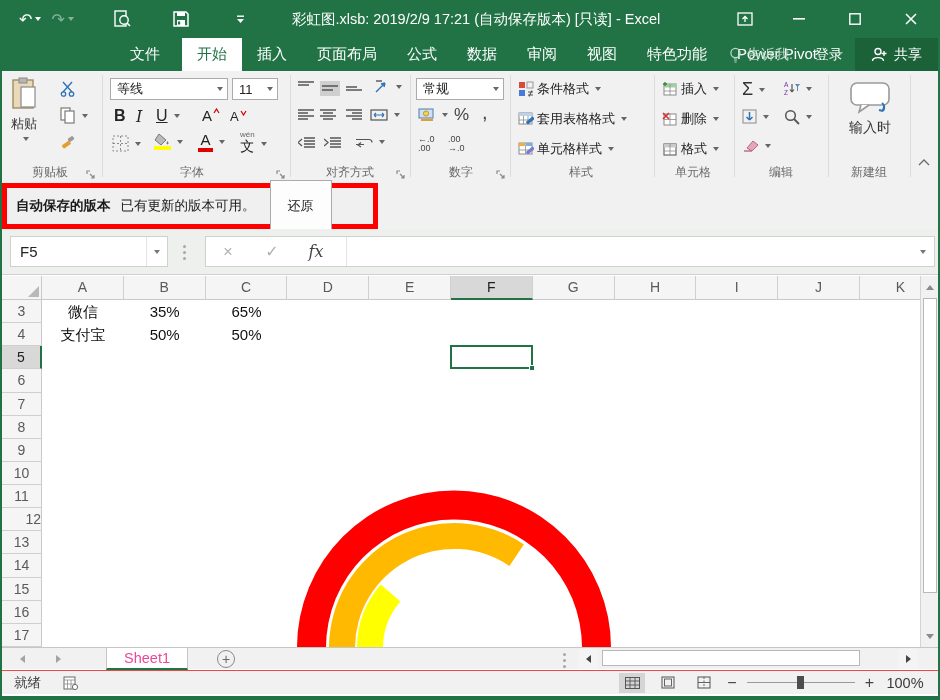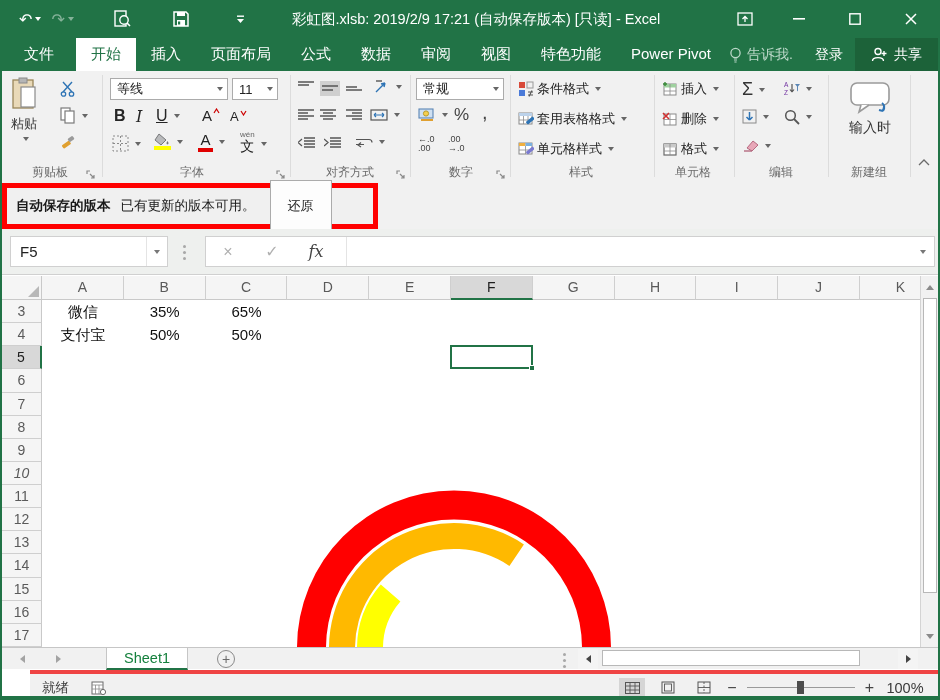--- a/index.html
+++ b/index.html
@@ -12,21 +12,21 @@
   .titlebar { position:absolute; left:0; top:0; right:0; height:38px; background:#217346; display:flex; align-items:center; }
   .qat { display:flex; align-items:center; gap:4px; padding-left:14px; color:#fff; }
   .qbtn { display:flex; align-items:center; color:#fff; font-size:16px; padding:0 3px; }
   .qbtn.dim { opacity:.45; }
   .dd { width:0; height:0; border-left:3.5px solid transparent; border-right:3.5px solid transparent; border-top:4px solid #fff; margin-left:3px; }
   .dd.dark { border-top-color:#666; }
   .title-text { position:absolute; left:290px; top:0; height:38px; line-height:38px; color:#fff; font-size:14.5px; white-space:nowrap; }
   .wctl { position:absolute; top:0; height:38px; display:flex; align-items:center; justify-content:center; width:34px; color:#fff; }
 
   
-  .tabrow { position:absolute; left:0; top:38px; right:0; height:33px; background:#217346; display:flex; align-items:flex-end; }
+  .tabrow { position:absolute; left:0; top:38px; right:0; height:33px; background:#217346; display:flex; align-items:flex-end;justify-content:center; }
   .rtab { color:#fff; font-size:15px; padding:7px 15px 8px 15px; white-space:nowrap; }
   .rtab.file { padding:7px 22px 8px 22px; }
   .rtab.active { background:#fff; color:#217346; }
   .tab-extras { position:absolute; right:0; top:0; height:33px; display:flex; align-items:center; }
   .tellme { display:flex; align-items:center; gap:5px; color:#bcd8c9; font-size:14px; padding:0 10px; }
   .signin { color:#fff; font-size:14px; padding:0 12px; }
   .share { display:flex; align-items:center; gap:6px; color:#fff; font-size:14px; background:#1c6239; height:33px; padding:0 16px; }
 
   
   .ribbon { position:absolute; left:0; top:71px; right:0; height:112px; background:#f1f1f1; font-size:13px; color:#333; }
@@ -74,27 +74,27 @@
   .sarrow { position:absolute; left:1px; width:16px; height:20px; background:#f1f1f1; display:flex; align-items:center; justify-content:center; }
   .tri-up { width:0;height:0;border-left:4px solid transparent;border-right:4px solid transparent;border-bottom:5px solid #8a8a8a; }
   .tri-dn { width:0;height:0;border-left:4px solid transparent;border-right:4px solid transparent;border-top:5px solid #8a8a8a; }
   .tri-lf { width:0;height:0;border-top:4px solid transparent;border-bottom:4px solid transparent;border-right:5px solid #444; }
   .tri-rt { width:0;height:0;border-top:4px solid transparent;border-bottom:4px solid transparent;border-left:5px solid #444; }
   .vthumb { position:absolute; left:2px; top:22px; width:14px; height:295px; background:#fff; border:1px solid #b8b8b8; }
 
   
   .sheetbar { position:absolute; left:0; top:647px; right:0; height:22px; background:#f1f1f1; border-top:1px solid #c6c6c6; }
   .navarr { position:absolute; top:0; height:22px; width:24px; display:flex; align-items:center; justify-content:center; opacity:.45; }
-  .sheettab { position:absolute; left:104px; top:0; width:82px; height:22px; background:#fff; border-left:1px solid #c6c6c6; border-right:1px solid #c6c6c6; border-bottom:2px solid #217346; color:#15803d; font-size:14.5px; text-align:center; line-height:20px; }
+  .sheettab { position:absolute; left:104px; top:0; width:82px; height:22px; background:#fff; border-left:1px solid #c6c6c6; border-right:1px solid #c6c6c6; border-bottom:2px solid #217346; color:#ec4899; font-size:14.5px; text-align:center; line-height:20px; }
   .addsheet { position:absolute; left:215px; top:2px; width:18px; height:18px; border:1px solid #8a8a8a; border-radius:50%; color:#6a6a6a; font-size:14px; line-height:16px; text-align:center; }
   .harrow { position:absolute; top:1px; width:20px; height:20px; display:flex; align-items:center; justify-content:center; background:#f4f4f4; }
   .hthumb { position:absolute; left:24px; top:2px; width:258px; height:16px; background:#fff; border:1px solid #b8b8b8; }
 
   
-  .statusbar { position:absolute; left:0; top:670px; right:0; height:31px; background:#f1f1f1; border-top:4px solid #ef4444; display:flex; align-items:center; font-size:13.5px; color:#3a3a3a;margin-left:28px; }
+  .statusbar { position:absolute; left:0; top:670px; right:0; height:24px; background:#f1f1f1; border-top:1px solid #ef4444; display:flex; align-items:center; font-size:13.5px; color:#3a3a3a; }
   .statusbar .ready { margin-left:12px; }
   .macro-icon { margin-left:22px; }
   .sright { margin-left:auto; display:flex; align-items:center; gap:10px; padding-right:12px; }
   .viewbtn { width:26px; height:20px; display:flex; align-items:center; justify-content:center; }
   .viewbtn.pressed { background:#d5d5d5; }
   .zoomtrack { width:108px; height:1px; background:#9a9a9a; position:relative; }
   .zoomthumb { position:absolute; left:50px; top:-6px; width:7px; height:13px; background:#4d4d4d; }
   .zminus,.zplus { font-size:16px; color:#444; }
   .zoomlabel { font-size:14.5px; min-width:42px; text-align:center; }
   .greenstrip { position:absolute; left:0; right:0; top:696px; height:4px; background:#217346; }
@@ -527,23 +527,23 @@
         <div class="colhdr" style="left: 858px; width: 81.8px;">K</div>
       </div>
     <div id="row-headers">
         <div class="rowhdr" style="top: 24px; height: 23.135px; line-height: 23.135px;">3</div>
         <div class="rowhdr" style="top: 47.135px; height: 23.135px; line-height: 23.135px;">4</div>
         <div class="rowhdr sel" style="top: 70.27px; height: 23.135px; line-height: 23.135px;">5</div>
         <div class="rowhdr" style="top: 93.405px; height: 23.135px; line-height: 23.135px;">6</div>
         <div class="rowhdr" style="top: 116.54px; height: 23.135px; line-height: 23.135px;">7</div>
         <div class="rowhdr" style="top: 139.675px; height: 23.135px; line-height: 23.135px;">8</div>
         <div class="rowhdr" style="top: 162.81px; height: 23.135px; line-height: 23.135px;">9</div>
-        <div class="rowhdr" style="top: 185.945px; height: 23.135px; line-height: 23.135px; font-style: italic;">10</div>
+        <div class="rowhdr" style="top: 185.945px; height: 23.135px; line-height: 23.135px;">10</div>
         <div class="rowhdr" style="top: 209.08px; height: 23.135px; line-height: 23.135px;">11</div>
-        <div class="rowhdr" style="top: 232.215px; height: 23.135px; line-height: 23.135px;">12</div>
+        <div class="rowhdr" style="top: 232.215px; height: 23.135px; line-height: 23.135px; text-align: right;">12</div>
         <div class="rowhdr" style="top: 255px; height: 23.135px; line-height: 23.135px;">13</div>
         <div class="rowhdr" style="top: 278.485px; height: 23.135px; line-height: 23.135px;">14</div>
         <div class="rowhdr" style="top: 301.62px; height: 23.135px; line-height: 23.135px;">15</div>
         <div class="rowhdr" style="top: 324.755px; height: 23.135px; line-height: 23.135px;">16</div>
         <div class="rowhdr" style="top: 347.89px; height: 23.135px; line-height: 23.135px;">17</div>
       </div>
     <svg id="chart-svg" width="936" height="371" style="position:absolute;left:0;top:0;pointer-events:none">
         <path d="M 295.0 371.5 A 157 157 0 0 1 609.0 371.5 L 580.0 371.6 A 128 128 0 0 0 324.0 371.6 Z" fill="#ff0000"></path>
         <path d="M 327.0 371.6 A 125 125 0 0 1 521.9 268.4 L 507.4 289.9 A 99 99 0 0 0 353.0 371.7 Z" fill="#ffb900"></path>
         <path d="M 355.0 371.7 A 97 97 0 0 1 378.8 308.4 L 398.4 325.4 A 71 71 0 0 0 381.0 371.8 Z" fill="#ffff00"></path>

